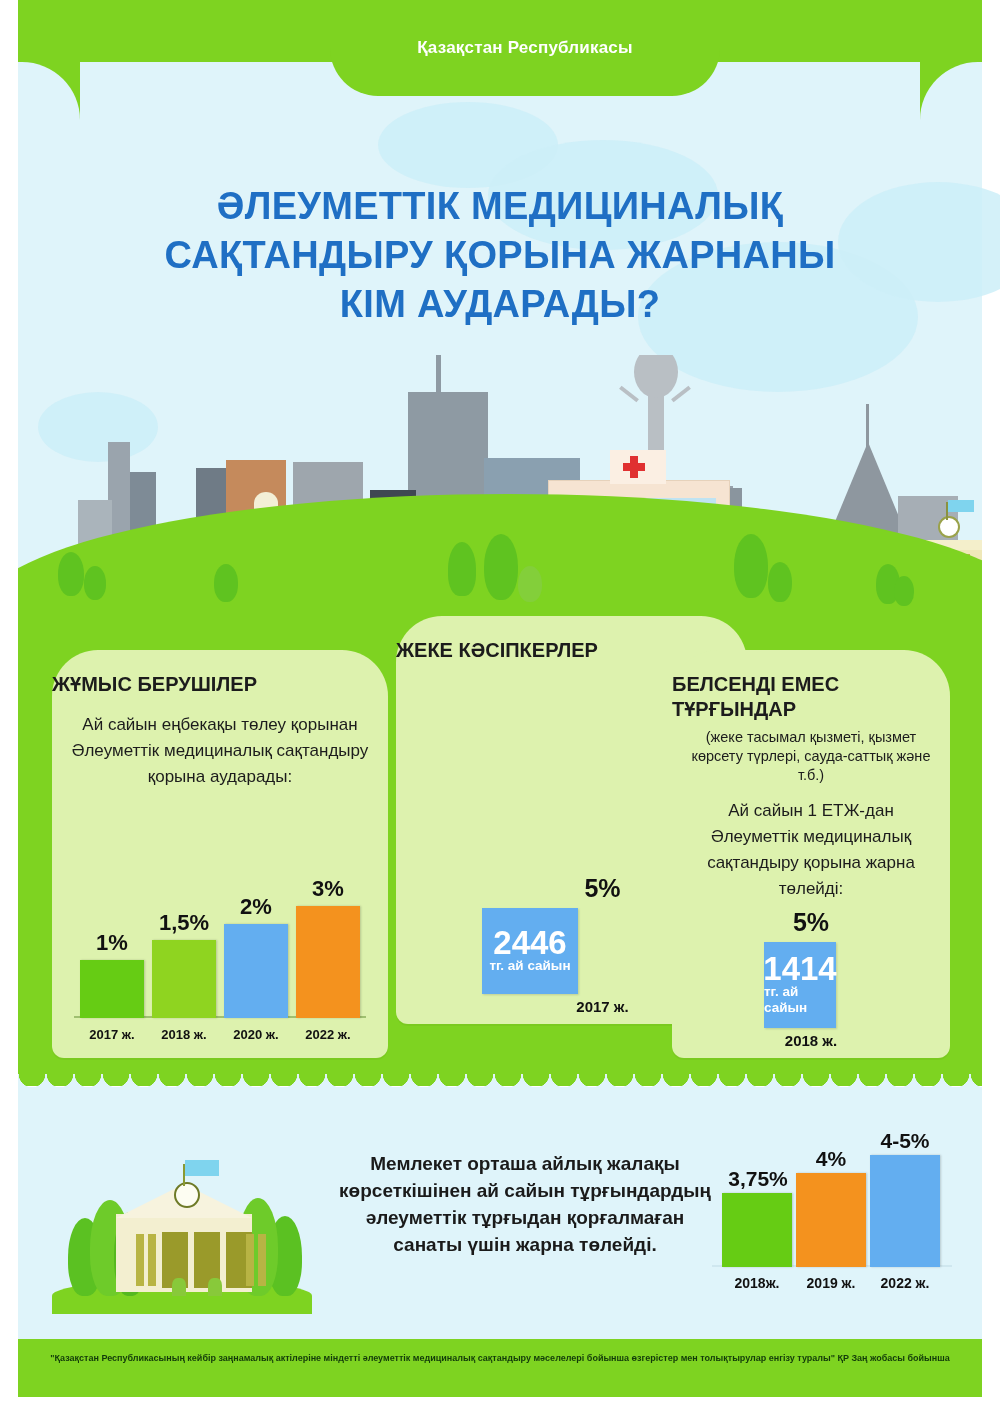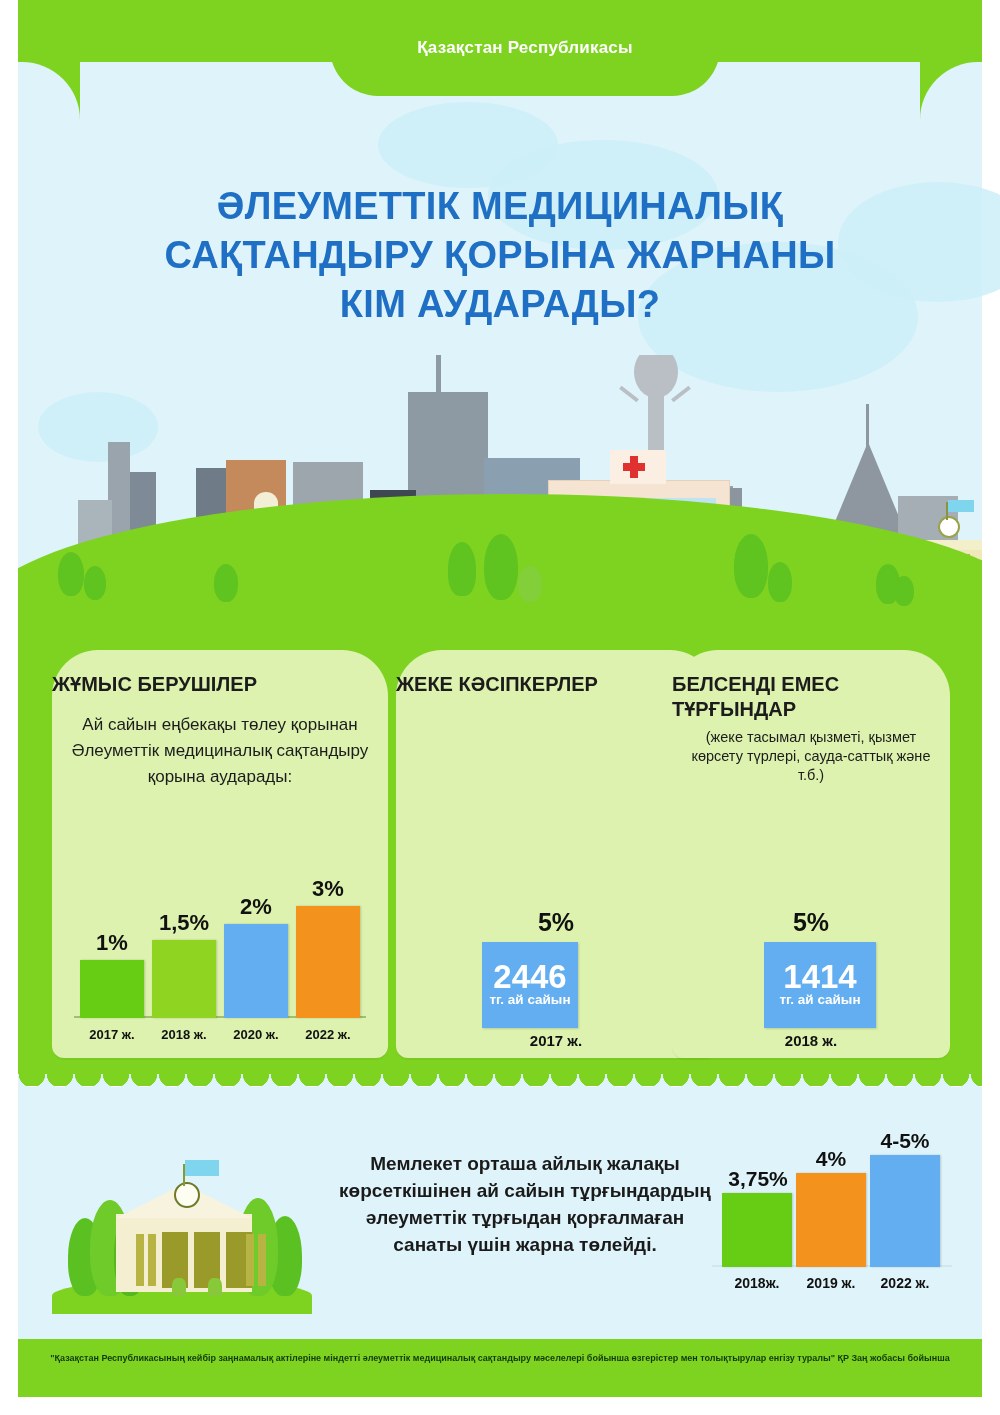--- a/index.html
+++ b/index.html
@@ -223,40 +223,41 @@
       <div class="bar" style="left:150px;width:64px;height:94px;background:#63aef0;"></div>
       <div class="barlabel" style="left:150px;width:64px;bottom:98px;">2%</div>
       <div class="axislabel" style="left:142px;width:80px;">2020 ж.</div>
 
       <div class="bar" style="left:222px;width:64px;height:112px;background:#f4921e;"></div>
       <div class="barlabel" style="left:222px;width:64px;bottom:116px;">3%</div>
       <div class="axislabel" style="left:214px;width:80px;">2022 ж.</div>
     </div>
   </div>
 
-  <div class="card" style="left:396px;top:650px;width:320px;height:408px;">
+  <div class="card" style="left:396px;top:616px;width:320px;height:408px;padding-left:31px;">
     <div class="card-h">ЖЕКЕ КӘСІПКЕРЛЕР</div>
 
     <div class="pctlabel" style="top:258px;">5%</div>
     <div class="bluebox" style="left:86px;top:292px;width:96px;height:86px;">
       <div class="big">2446</div>
       <div class="small">тг. ай сайын</div>
     </div>
     <div class="yearlabel" style="top:382px;">2017 ж.</div>
   </div>
 
   <div class="card" style="left:672px;top:650px;width:278px;height:408px;">
     <div class="card-h">
       <div>БЕЛСЕНДІ ЕМЕС</div>
       <div>ТҰРҒЫНДАР</div>
     </div>
     <div class="card-note" style="top:78px;">(жеке тасымал қызметі, қызмет көрсету түрлері, сауда-саттық  және  т.б.)</div>
+    <div class="card-p" style="top:148px;">Ай сайын 1 ЕТЖ-дан Әлеуметтік медициналық сақтандыру қорына жарна төлейді:</div>
 
     <div class="pctlabel" style="top:258px;">5%</div>
-    <div class="bluebox" style="left:92px;top:292px;width:112px;height:86px;">
+    <div class="bluebox" style="left:92px;top:292px;width:72px;height:86px;">
       <div class="big">1414</div>
       <div class="small">тг. ай сайын</div>
     </div>
     <div class="yearlabel" style="top:382px;">2018 ж.</div>
   </div>
 
   <div class="bottom"></div>
 
   <div class="gov">
     <div style="position:absolute;left:0;bottom:0;width:260px;height:34px;background:#7ed321;border-radius:46% 46% 0 0;"></div>

